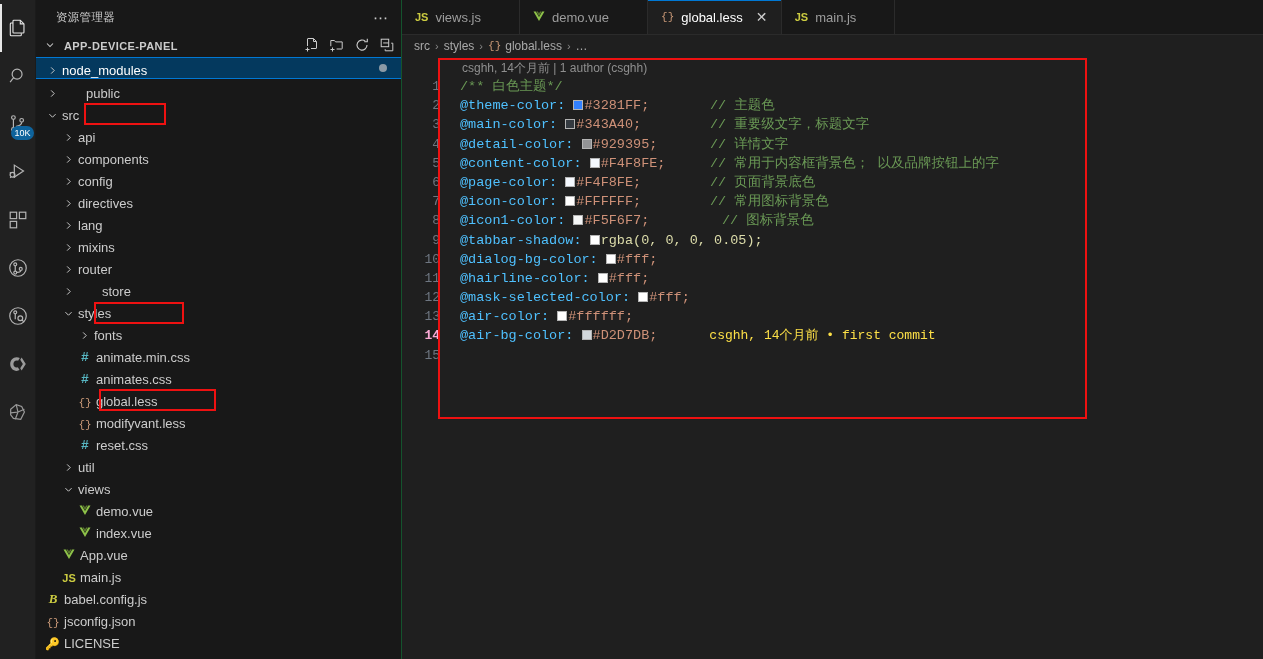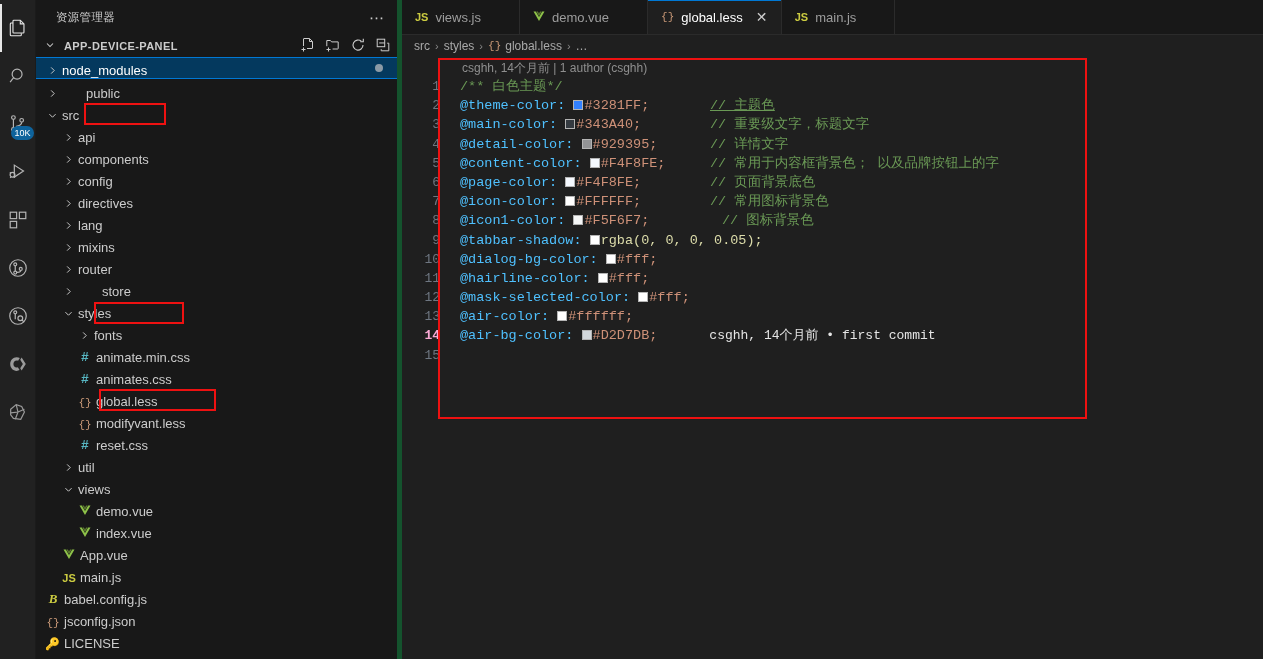--- a/index.html
+++ b/index.html
@@ -41,21 +41,21 @@
     padding: 0 3px;
     font-family: "Liberation Sans", sans-serif;
   }
 
   
   .sidebar {
     width: 366px; height: 659px;
     background: #181818;
     flex: 0 0 366px;
     position: relative;
-    border-right: 5px solid #14532d;
+    border-right: 1px solid #14532d;
   }
   .sidebar-header {
     height: 35px; display: flex; align-items: center;
     padding: 0 8px 0 20px;
     color: #cccccc; font-size: 11.5px;
     letter-spacing: .3px;
   }
   .sidebar-header .title { flex: 1; }
   .sb-more { color:#cccccc; font-size:15px; letter-spacing:1px; padding-right:4px; cursor:pointer;}
 
@@ -182,21 +182,21 @@
   .sw {
     display: inline-block; width: 10px; height: 10px;
     border: 1px solid #b4b4b4;
     vertical-align: -1px; margin-right: 1px;
   }
   .t-var   { color: #4fc1ff; }
   .t-hex   { color: #ce9178; }
   .t-fn    { color: #dcdcaa; }
   .t-comment { color: #6a9955; }
   .blame-inline {
-    color: #e5e5e5; font-family: "Liberation Mono", monospace;
+    color: #fde047; font-family: "Liberation Mono", monospace;
     font-size: 13px;
   }
 
   .editor-redbox {
     position: absolute;
     border: 2px solid #ee1111;
     pointer-events: none;
   }
 </style>
 </head>
@@ -551,21 +551,21 @@
 
     <div class="code-wrap">
       <div class="blameline">csghh, 14个月前 | 1 author (csghh)</div>
       <div class="code" id="code">
           <div class="cline">
             <span class="gutter">1</span>
             <span class="ctext"><span class="t-comment">/** 白色主题*/</span></span>
           </div>
           <div class="cline">
             <span class="gutter">2</span>
-            <span class="ctext"><span class="t-var">@theme-color:</span><span>&nbsp;</span><span class="sw" style="background:#3281FF"></span><span class="t-hex">#3281FF;</span><span class="t-comment" style="margin-left: 60.75px; text-decoration: underline;">// 主题色</span></span>
+            <span class="ctext"><span class="t-var">@theme-color:</span><span>&nbsp;</span><span class="sw" style="background:#3281FF"></span><span class="t-hex">#3281FF;</span><span class="t-comment" style="margin-left: 60.75px;">// 主题色</span></span>
           </div>
           <div class="cline">
             <span class="gutter">3</span>
             <span class="ctext"><span class="t-var">@main-color:</span><span>&nbsp;</span><span class="sw" style="background:#343A40"></span><span class="t-hex">#343A40;</span><span class="t-comment" style="margin-left: 68.8594px;">// 重要级文字，标题文字</span></span>
           </div>
           <div class="cline">
             <span class="gutter">4</span>
             <span class="ctext"><span class="t-var">@detail-color:</span><span>&nbsp;</span><span class="sw" style="background:#929395"></span><span class="t-hex">#929395;</span><span class="t-comment" style="margin-left: 52.6562px;">// 详情文字</span></span>
           </div>
           <div class="cline">

